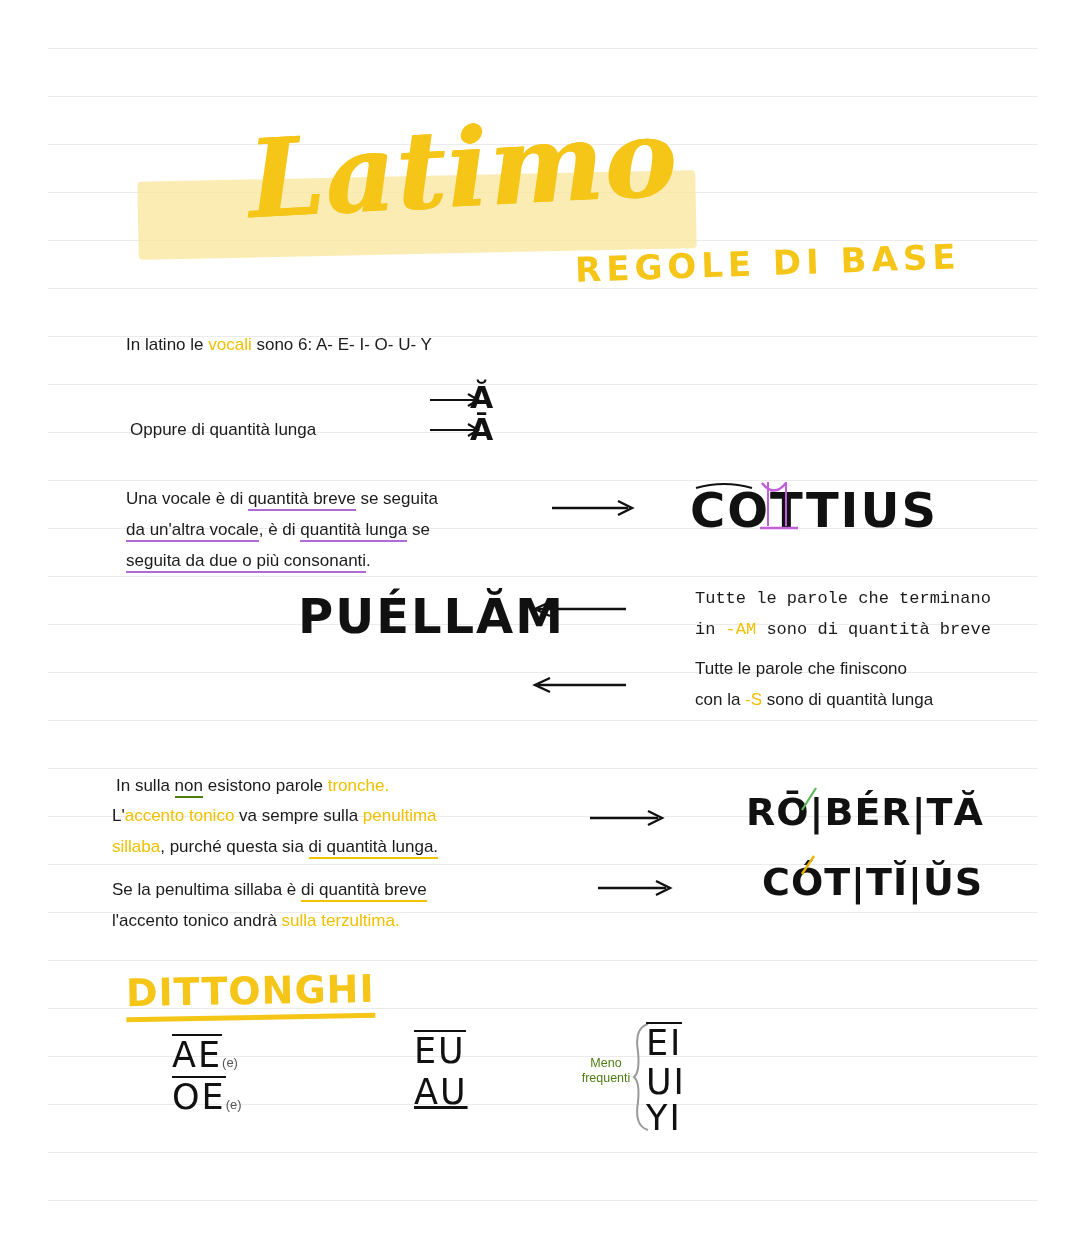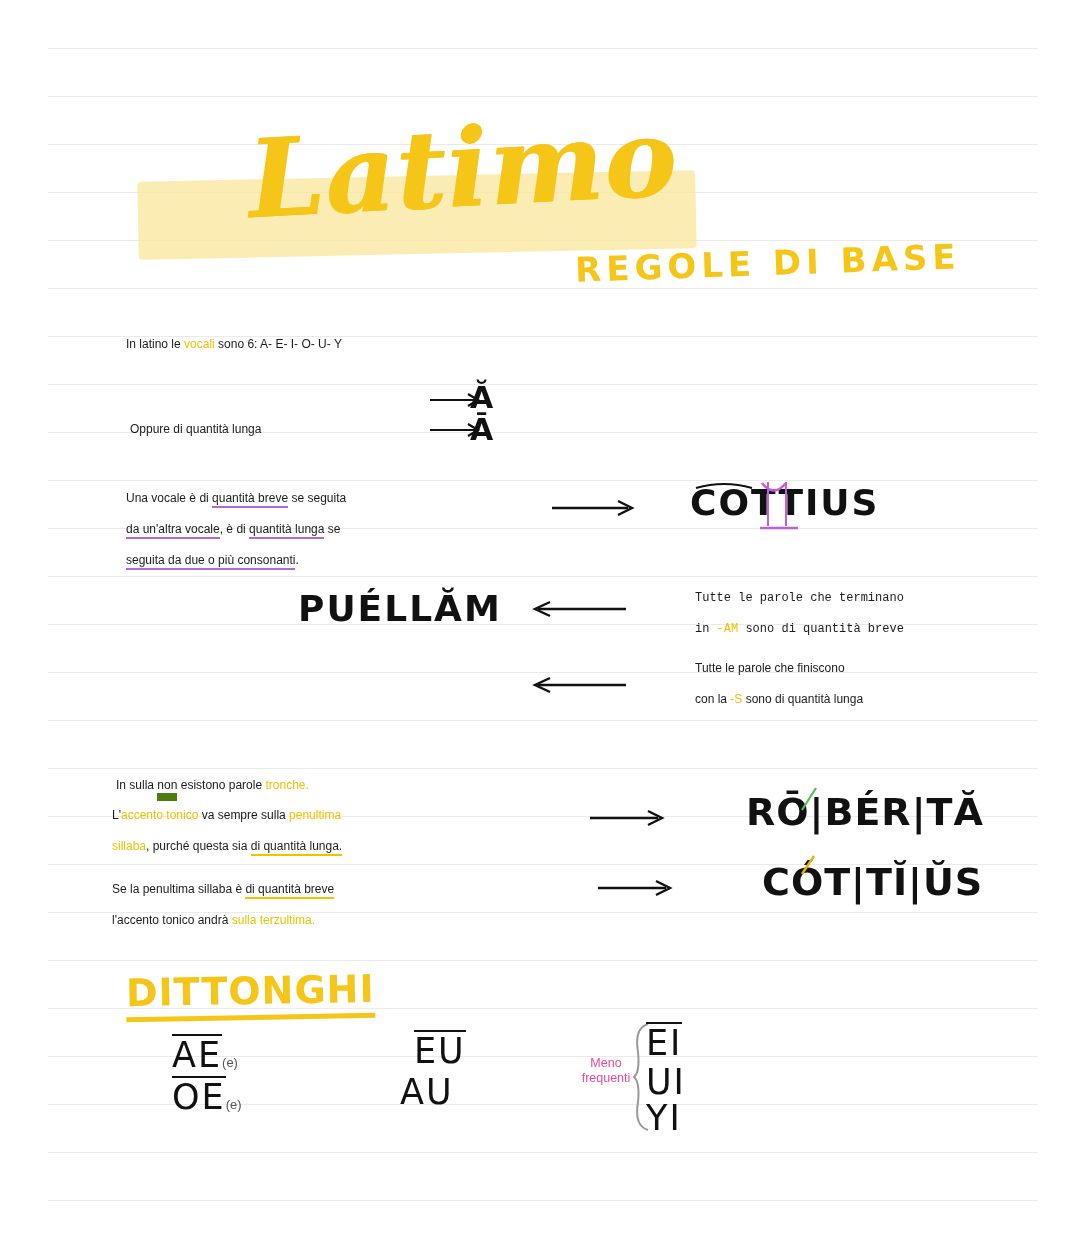--- a/index.html
+++ b/index.html
@@ -73,49 +73,49 @@
     font-size: 34px;
     letter-spacing: 5px;
     color: #f5c518;
     transform: rotate(-2deg);
   }
 
   
   .note {
     position: absolute;
     font-family: "Liberation Sans", sans-serif;
-    font-size: 12px;
+    font-size: 17px;
     color: #1b1b1b;
     line-height: 31px;
     white-space: nowrap;
   }
   .note.wrapped { white-space: normal; }
   .yellow { color: #f0c000; }
   .u-yellow {
     border-bottom: 2px solid #f2c200;
     padding-bottom: 1px;
   }
   .u-purple {
     border-bottom: 2px solid #b06ad6;
     padding-bottom: 1px;
   }
   .u-black {
-    border-bottom: 8px solid #4d7c0f;
+    border-bottom: 2px solid #4d7c0f;
     padding-bottom: 1px;
   }
 
   
   .hand {
     position: absolute;
     font-family: "DejaVu Sans", sans-serif;
     font-weight: 700;
     letter-spacing: 2px;
     color: #111;
   }
-  .hand.big { font-size: 36px; }
+  .hand.big { font-size: 48px; }
 
   
   svg.arrow { position: absolute; overflow: visible; }
 
   
   .dit-title {
     position: absolute;
     left: 126px;
     top: 969px;
     font-family: "DejaVu Sans", sans-serif;
@@ -148,21 +148,21 @@
     letter-spacing: 0;
   }
   .meno {
     position: absolute;
     left: 571px;
     top: 1056px;
     width: 70px;
     font-family: "Liberation Sans", sans-serif;
     font-size: 12.5px;
     line-height: 15px;
-    color: #ec4899;
+    color: #4d7c0f;
     text-align: center;
   }
 </style>
 </head>
 <body>
 
 <div class="page">
 
   <div class="rules">
     <div class="rule" style="top:48px"></div>
@@ -291,21 +291,21 @@
   <div class="dip" style="left:172px; top:1034px;">
     <span class="macron">AE</span><span class="small-paren">(e)</span>
   </div>
   <div class="dip" style="left:172px; top:1076px;">
     <span class="macron">OE</span><span class="small-paren">(e)</span>
   </div>
 
   <div class="dip" style="left:414px; top:1030px;">
     <span class="macron">EU</span>
   </div>
-  <div class="dip" style="left:400px; top:1072px;">
+  <div class="dip" style="left:414px; top:1072px;text-decoration:underline;">
     <span>AU</span>
   </div>
 
   <div class="meno">Meno frequenti</div>
   <svg style="position:absolute; left:632px; top:1022px;" width="30" height="110">
     <path d="M16 2 Q2 6 6 30 Q8 50 2 55 Q8 60 6 80 Q2 104 16 108" stroke="#999" stroke-width="2" fill="none"></path>
   </svg>
 
   <div class="dip" style="left:646px; top:1022px;">
     <span class="macron">EI</span>

